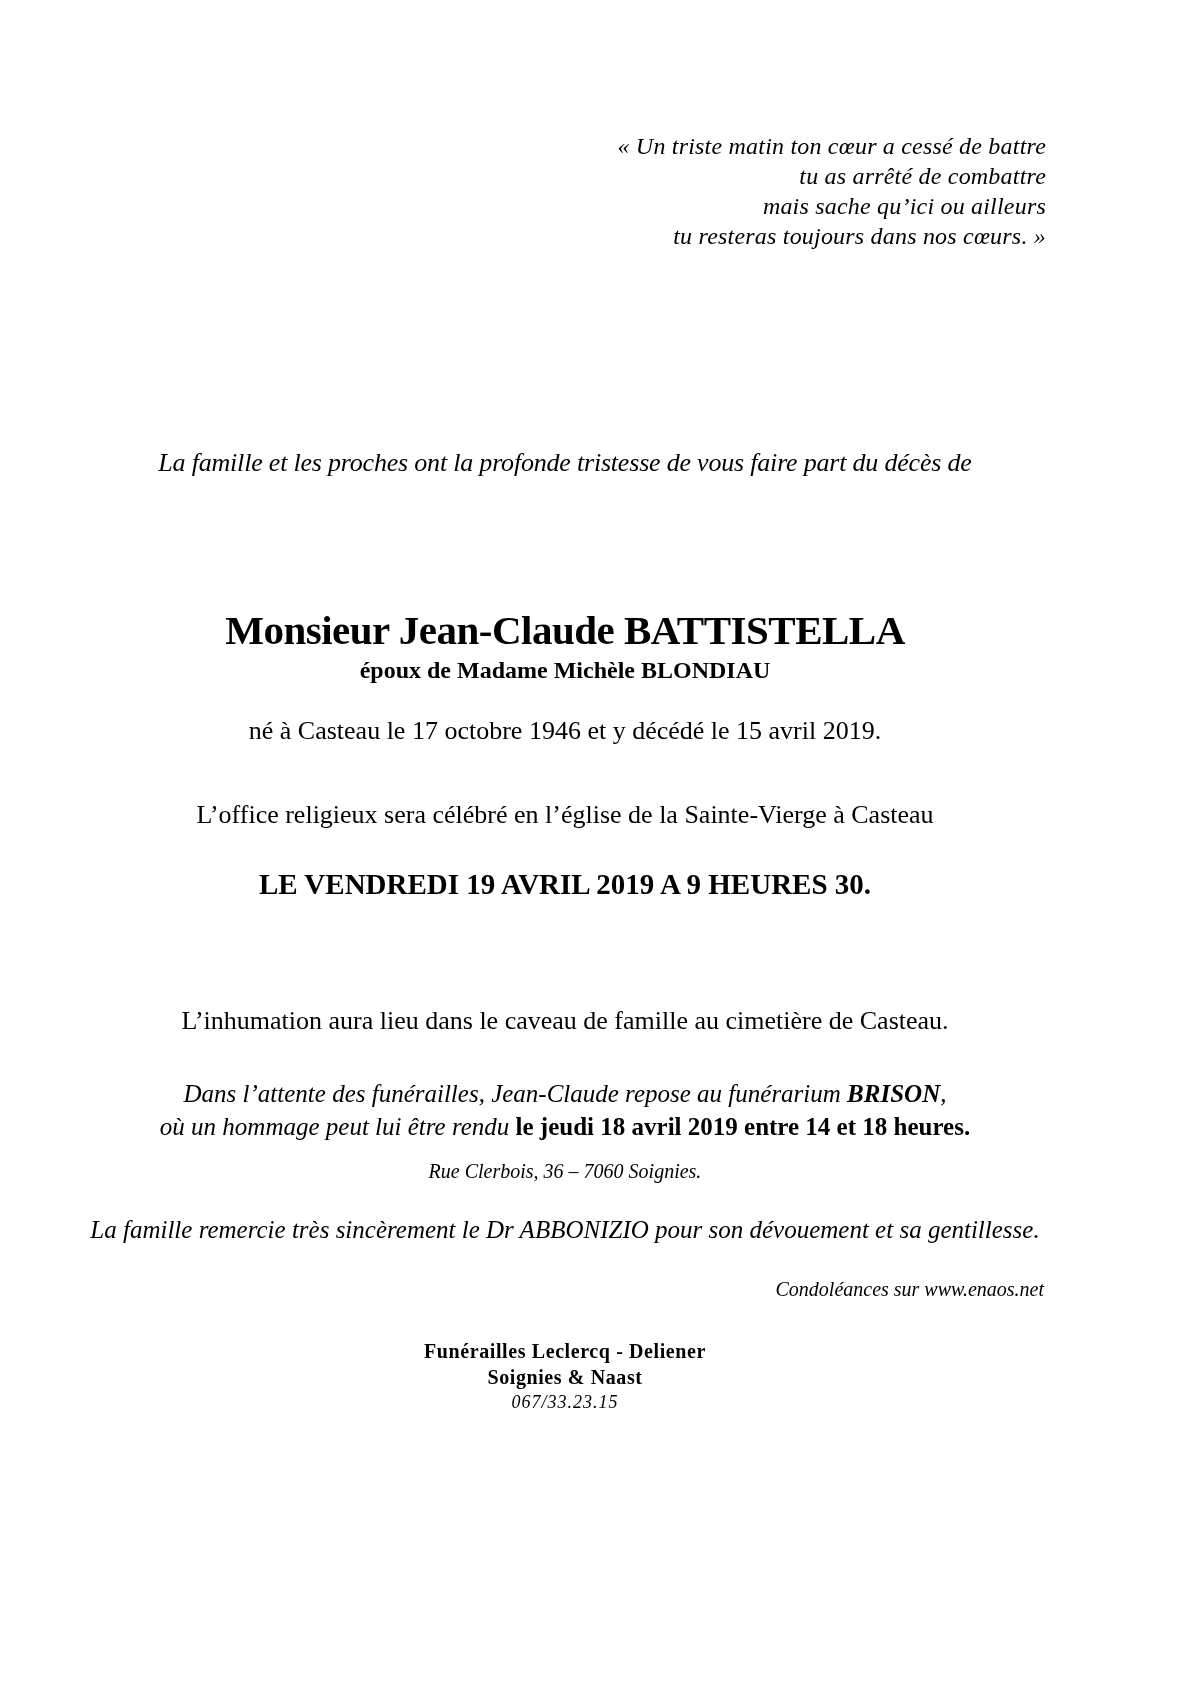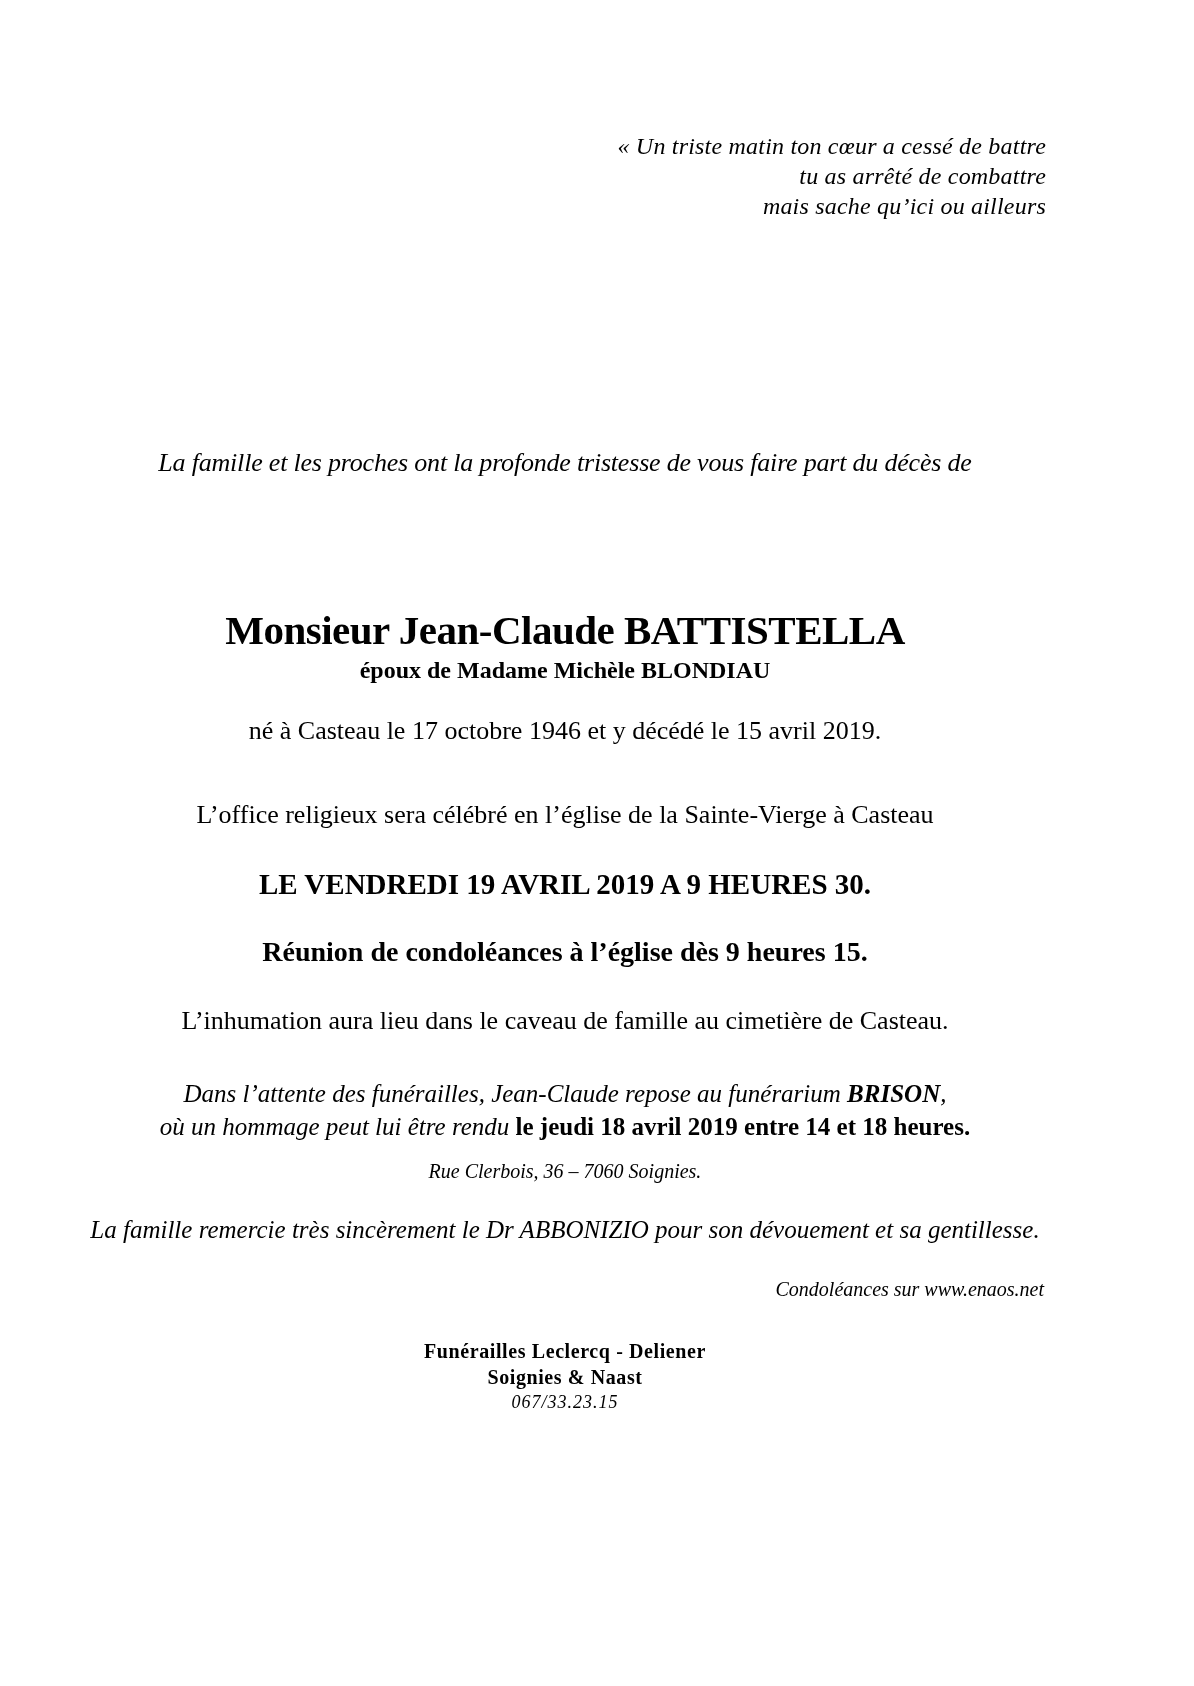--- a/index.html
+++ b/index.html
@@ -125,35 +125,35 @@
 </style>
 </head>
 <body>
 
 <div class="page">
 
   <div class="quote">
     <div>« Un triste matin ton cœur a cessé de battre</div>
     <div>tu as arrêté de combattre</div>
     <div>mais sache qu’ici ou ailleurs</div>
+    <div>tu resteras toujours dans nos cœurs. »</div>
   </div>
 
   <div class="abs center intro">La famille et les proches ont la profonde tristesse de vous faire part du décès de</div>
 
   <div class="abs center deceased-name">Monsieur Jean-Claude BATTISTELLA</div>
 
   <div class="abs center deceased-spouse">époux de Madame Michèle BLONDIAU</div>
 
   <div class="abs center life-dates">né à Casteau le 17 octobre 1946 et y décédé le 15 avril 2019.</div>
 
   <div class="abs center office-line">L’office religieux sera célébré en l’église de la Sainte-Vierge à Casteau</div>
 
   <div class="abs center ceremony-date">LE VENDREDI 19 AVRIL 2019 A 9 HEURES 30.</div>
 
-  <div class="abs center reunion-line">Réunion de condoléances à l’église dès 9 heures 15.</div>
 
   <div class="abs center inhumation-line">L’inhumation aura lieu dans le caveau de famille au cimetière de Casteau.</div>
 
   <div class="abs center attente-block">
     <div><span>Dans l’attente des funérailles, Jean-Claude repose au funérarium </span><span class="bold-italic">BRISON</span><span>,</span></div>
     <div><span>où un hommage peut lui être rendu </span><span class="bold-upright">le jeudi 18 avril 2019 entre 14 et 18 heures.</span></div>
   </div>
 
   <div class="abs center address-line">Rue Clerbois, 36 – 7060 Soignies.</div>
 

